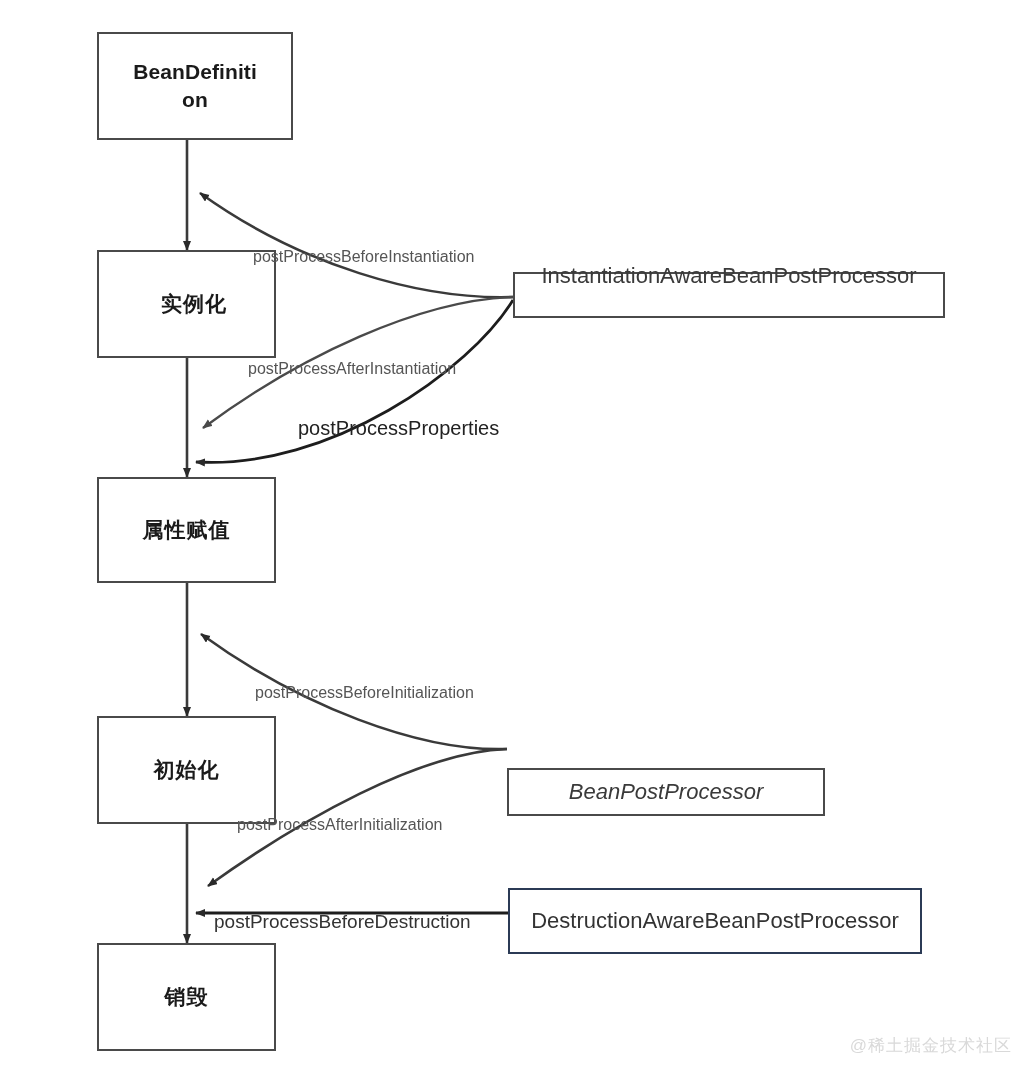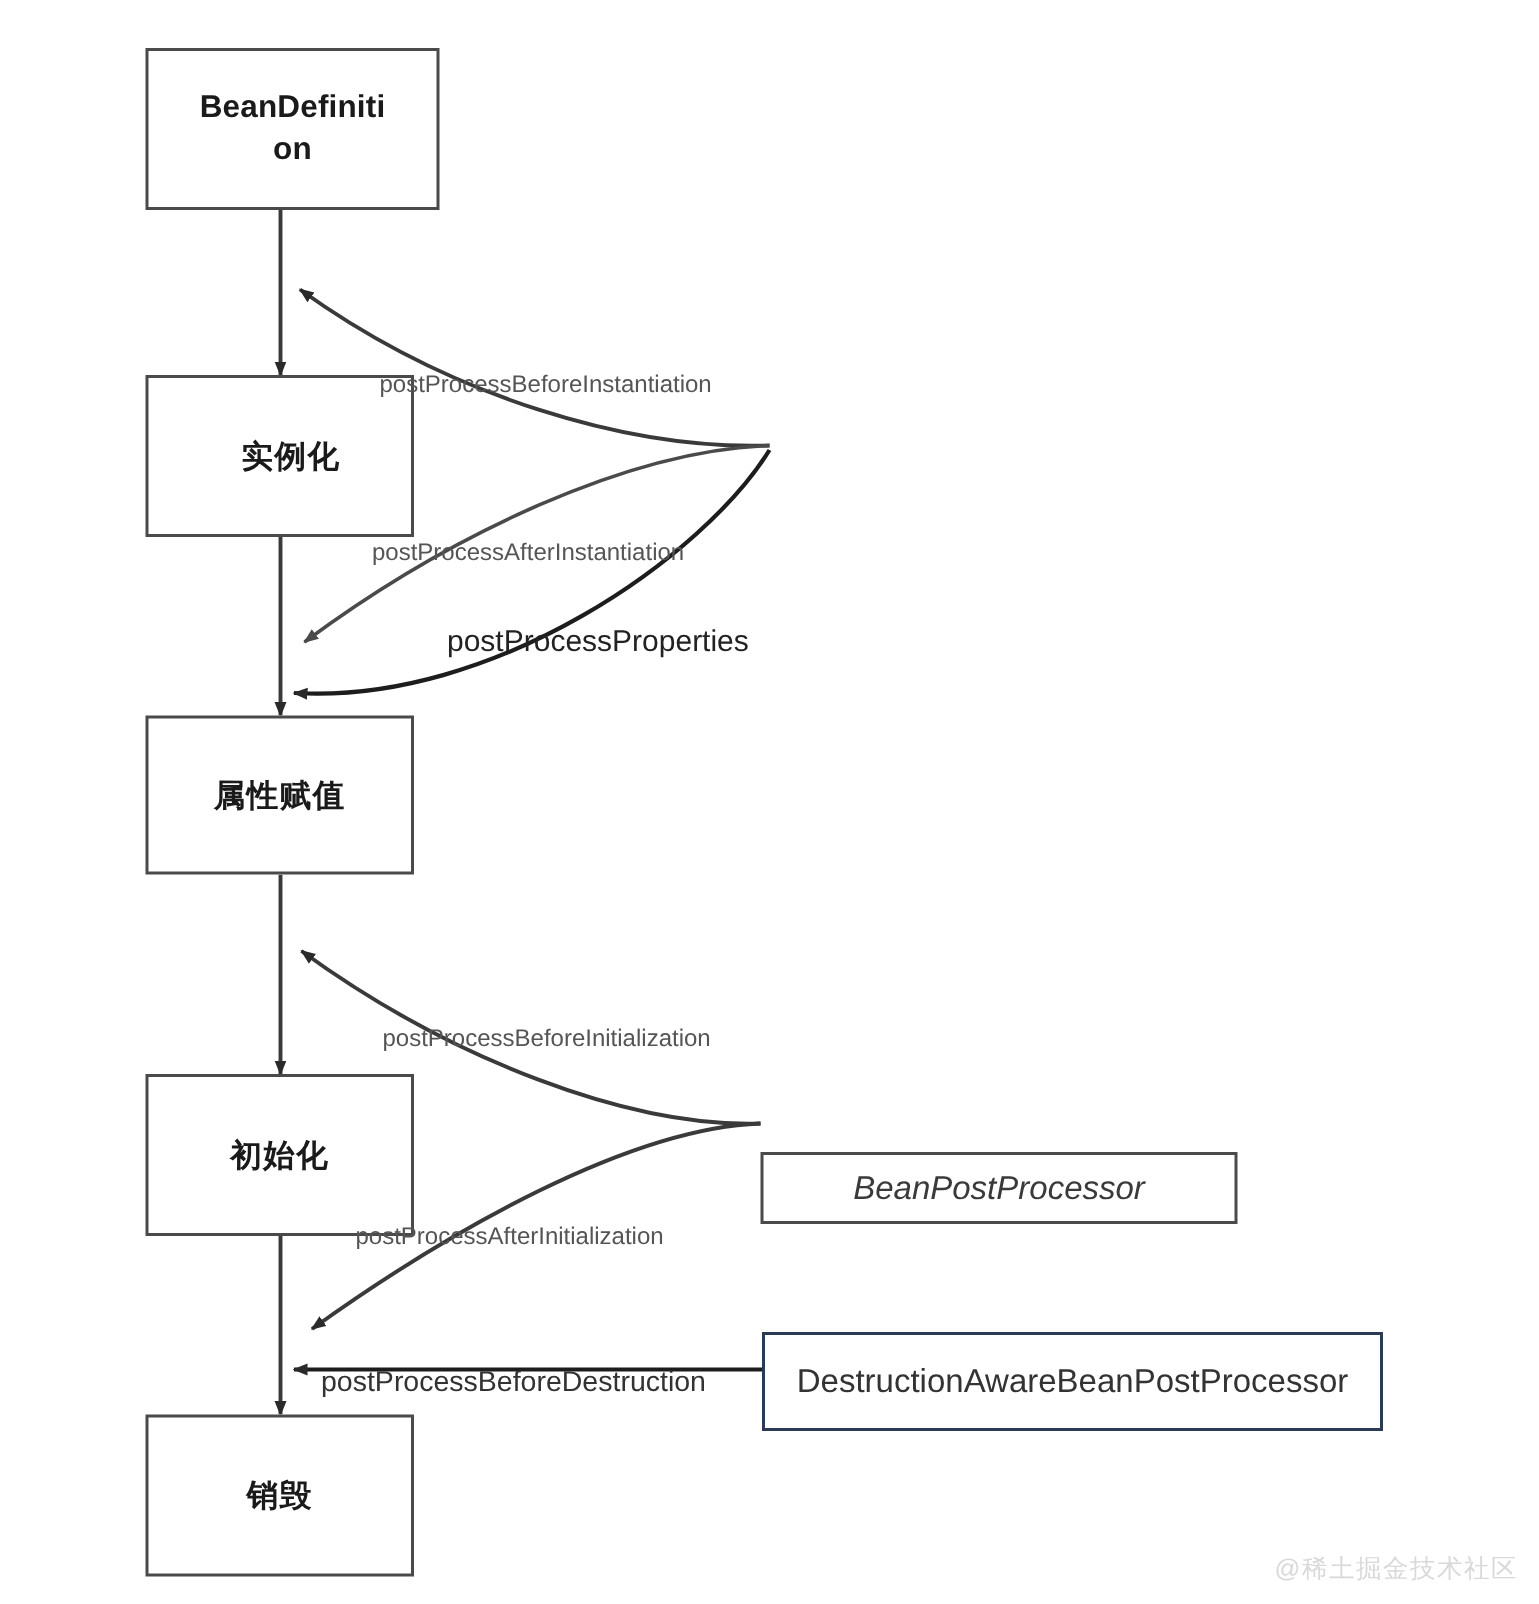--- a/index.html
+++ b/index.html
@@ -150,20 +150,23 @@
   </div>
 
   <div class="node stage-node cjk" style="left:97px; top:716px; width:179px; height:108px;align-items:center;">
     <span>初始化</span>
   </div>
 
   <div class="node stage-node cjk" style="left:97px; top:943px; width:179px; height:108px;align-items:center;">
     <span>销毁</span>
   </div>
 
+  <div class="node proc-node overflow-text" style="left:513px; top:272px; width:432px; height:46px;">
+    <span class="inner">InstantiationAwareBeanPostProcessor</span>
+  </div>
 
   <div class="node proc-node" style="left:507px; top:768px; width:318px; height:48px;font-style:italic;">
     <span>BeanPostProcessor</span>
   </div>
 
   <div class="node proc-node navy" style="left:508px; top:888px; width:414px; height:66px;">
     <span>DestructionAwareBeanPostProcessor</span>
   </div>
 
   <div class="edge-label small" style="left:253px; top:224px;margin-top:24px;">postProcessBeforeInstantiation</div>

